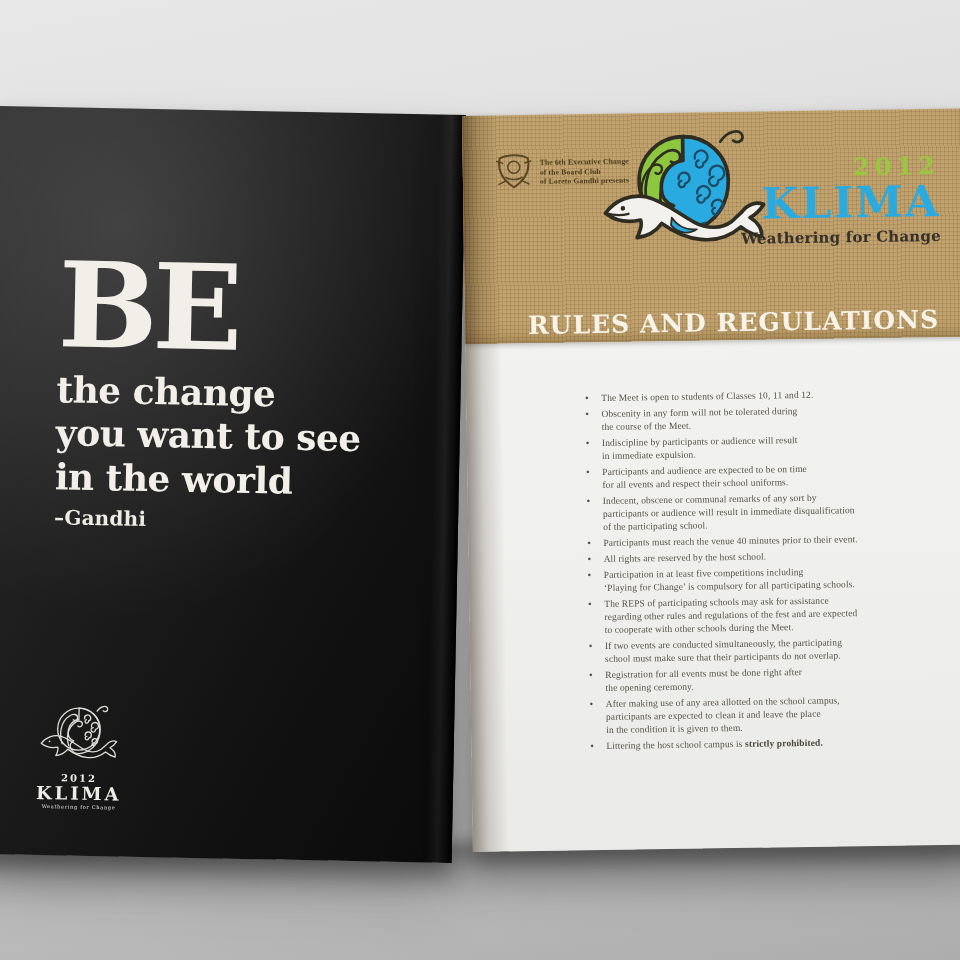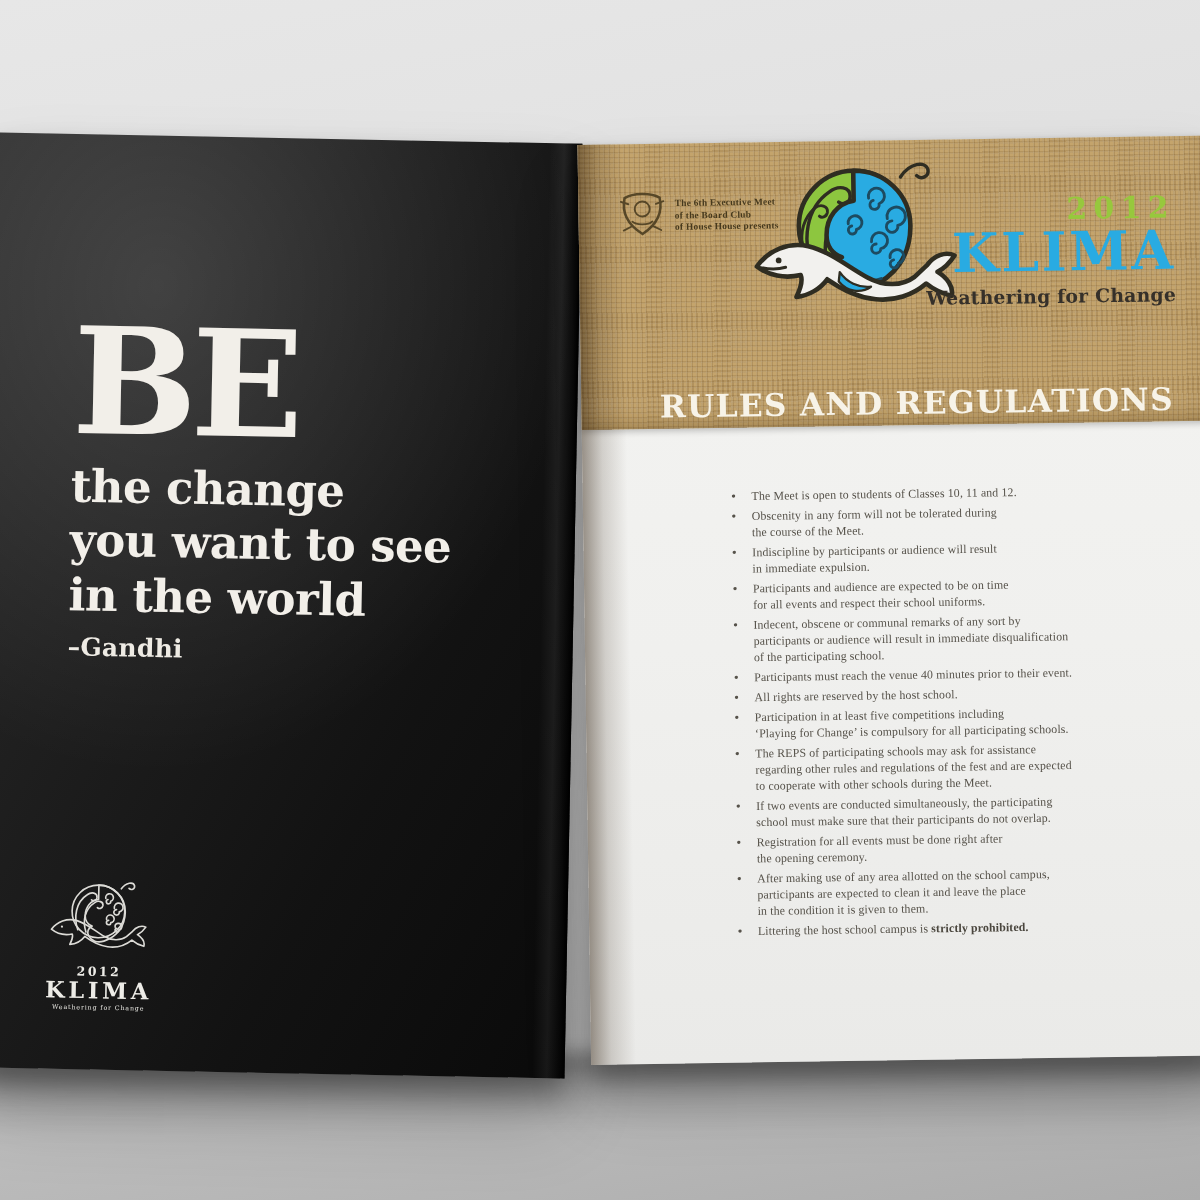--- a/index.html
+++ b/index.html
@@ -128,23 +128,23 @@
       <div class="burlap">
 
         <div class="presenter">
           <svg width="38" height="42" viewBox="0 0 38 42" fill="none" stroke="#46391d" stroke-width="2" opacity="0.85" stroke-linecap="round">
             <path d="M5 7 C12 3 26 3 33 7 C35 16 33 27 19 36 C5 27 3 16 5 7 Z"></path>
             <circle cx="19" cy="16" r="6" stroke-width="1.5"></circle>
             <path d="M11 26 C14 29 24 29 27 26" stroke-width="1.5"></path>
             <path d="M2 10 L8 12 M36 10 L30 12 M4 33 L10 30 M34 33 L28 30" stroke-width="1.5"></path>
           </svg>
           <div class="presenter-lines">
-            <div>The 6th Executive Meet</div>
+            <div>The 6th Executive Change</div>
             <div>of the Board Club</div>
-            <div>of House House presents</div>
+            <div>of Loreto Gandhi presents</div>
           </div>
         </div>
 
         <svg class="dolphin-main" viewBox="0 0 200 155">
           <g stroke="#2f2d22" stroke-linecap="round" stroke-linejoin="round">
             <circle cx="97" cy="58" r="48" fill="#8dc63f" stroke-width="4"></circle>
             <path d="M60 92 C52 70 55 42 76 28 C84 22 94 24 94 32 C94 38 88 40 84 37" fill="none" stroke-width="3"></path>
             <path d="M75 96 C68 76 72 54 90 42 C97 37 106 40 105 47 C104 53 98 54 95 51" fill="none" stroke-width="3"></path>
             <path d="M52 76 C50 62 54 50 63 42 C68 38 75 40 74 46 C73 50 69 51 67 49" fill="none" stroke-width="2.5"></path>
             <path d="M97 10 C124 10 146 31 146 58 C146 84 132 104 108 112 C96 116 85 112 80 103 C76 96 79 88 86 85 C78 82 73 75 73 66 C73 50 83 38 97 36 Z" fill="#29abe2" stroke-width="4"></path>

